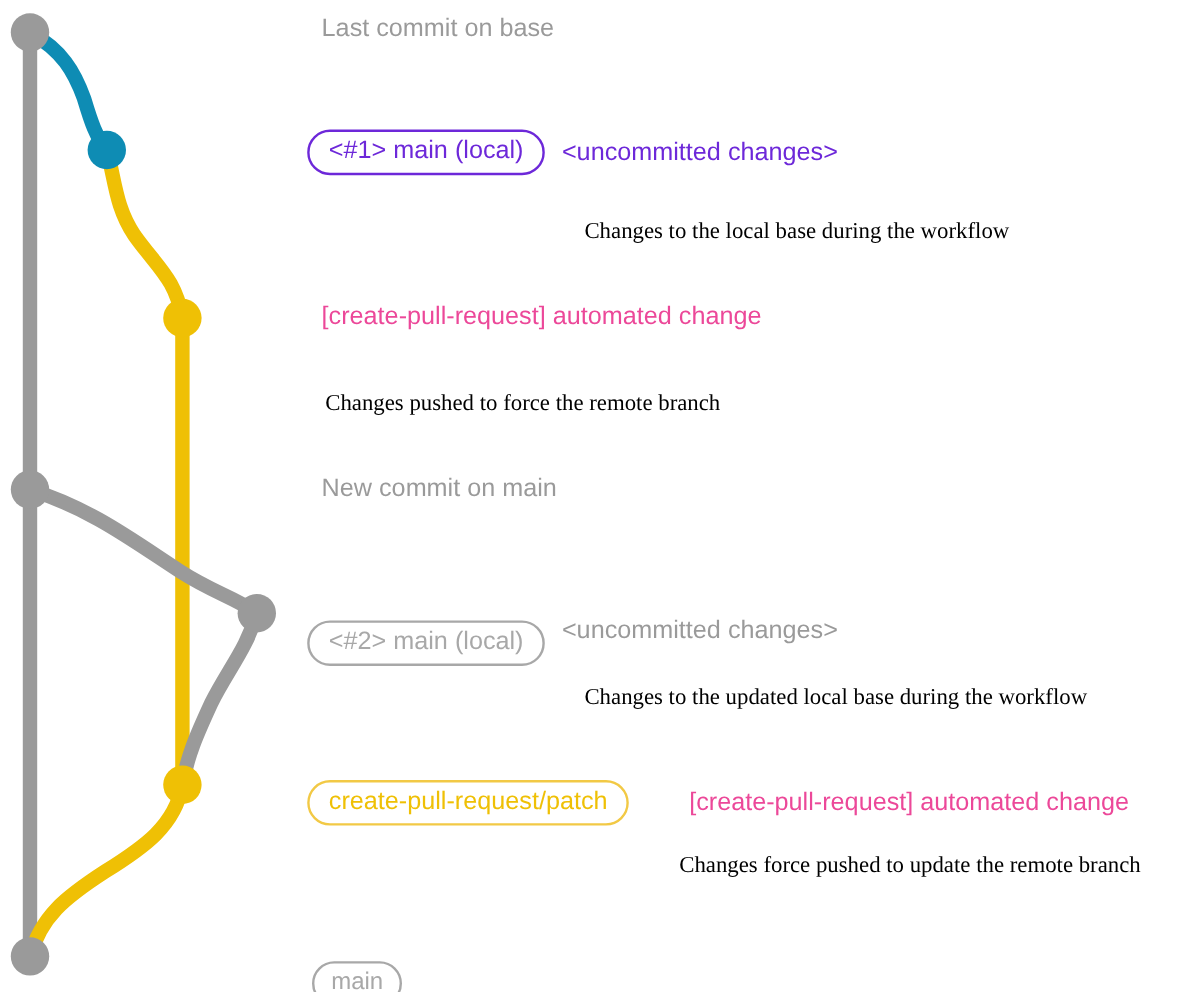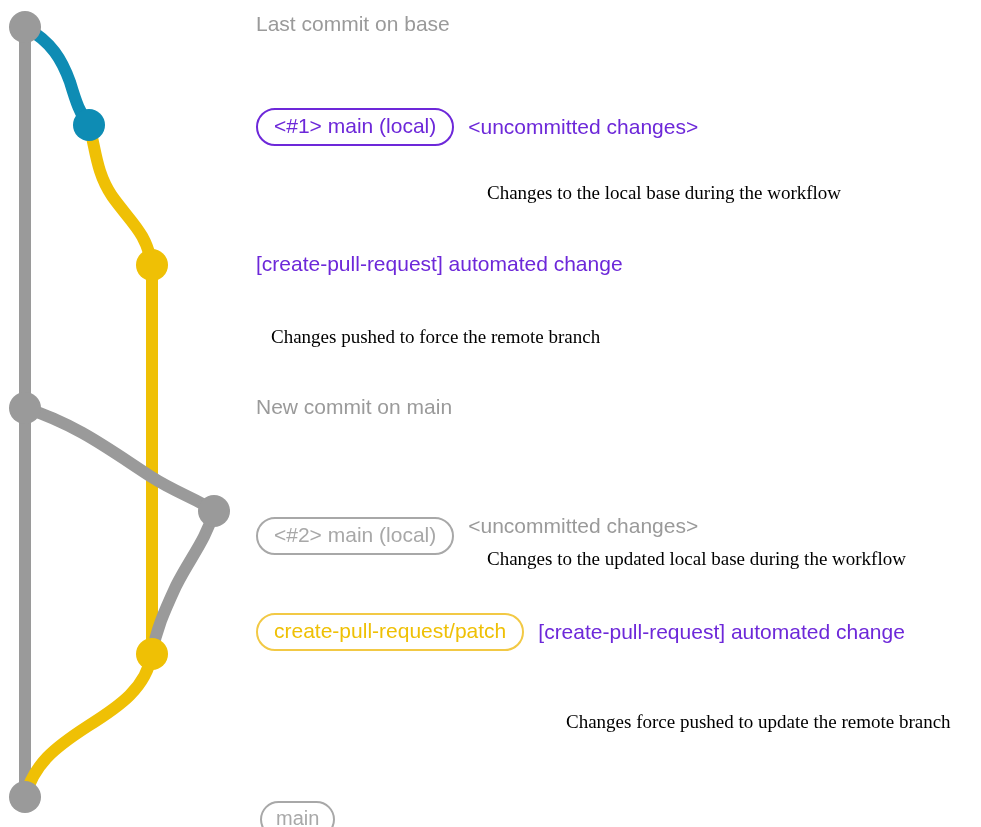--- a/index.html
+++ b/index.html
@@ -43,32 +43,32 @@
     padding: 5px 14px 7px 14px;
     text-align: right;
   }
   .headline {
     font-size: 21px;
     font-family: "Liberation Sans", sans-serif;
     line-height: 1.05;
     margin-left: 14px;
   }
   .headline.nolead {
-    margin-left: 0;
+    margin-left: 12px;
   }
   .desc {
     position: absolute;
     font-family: "Liberation Serif", serif;
     font-size: 19px;
     color: #000000;
     white-space: nowrap;
     margin-top: 38px;
   }
   .c-blue  { color: #6d28d9; }
-  .c-yellow{ color: #6d28d9; }
+  .c-yellow{ color: #ec4899; }
   .c-yellow-soft { color: #f2c945; }
   .c-gray  { color: #9a9a9a; }
   .c-gray-pill { color: #a8a8a8; margin-top: 20px; }
 </style>
 </head>
 <body>
 
 <svg id="graph-svg" viewBox="0 0 981 827">
 
   <path d="M25,27 L25,797" fill="none" stroke="#9a9a9a" stroke-width="12" stroke-linecap="round"></path>
@@ -107,23 +107,23 @@
 <div class="desc" style="left:271px; top:288px;">Changes pushed to force the remote branch</div>
 
 <div class="row" style="left:256px; top:396px;">
   <span class="headline nolead c-gray">New commit on main</span>
 </div>
 
 <div class="row" style="left:256px; top:497px;">
   <span class="pill c-gray-pill">&lt;#2&gt; main (local)</span>
   <span class="headline c-gray">&lt;uncommitted changes&gt;</span>
 </div>
-<div class="desc" style="left:487px; top:510px;">Changes to the updated local base during the workflow</div>
+<div class="desc" style="left:487px; top:533px;">Changes to the updated local base during the workflow</div>
 
-<div class="row" style="left:256px; top:613px;">
+<div class="row" style="left:256px; top:650px;gap:36px;">
   <span class="pill c-yellow-soft" style="border-color: rgb(242, 201, 69); color: rgb(239, 192, 5);">create-pull-request/patch</span>
   <span class="headline c-yellow">[create-pull-request] automated change</span>
 </div>
 <div class="desc" style="left:566px; top:673px;text-align:center;">Changes force pushed to update the remote branch</div>
 
 <div class="row" style="left:260px; top:781px;">
   <span class="pill small c-gray-pill">main</span>
 </div>
 
 </body></html>

